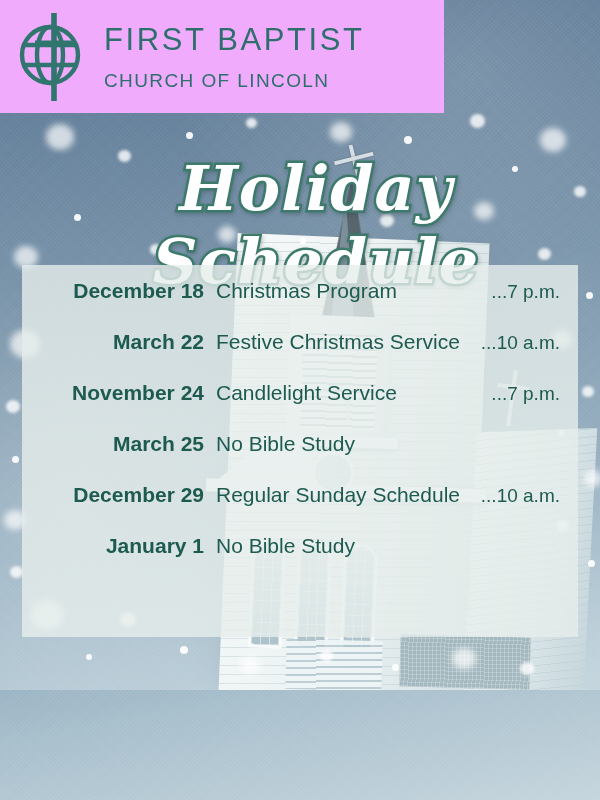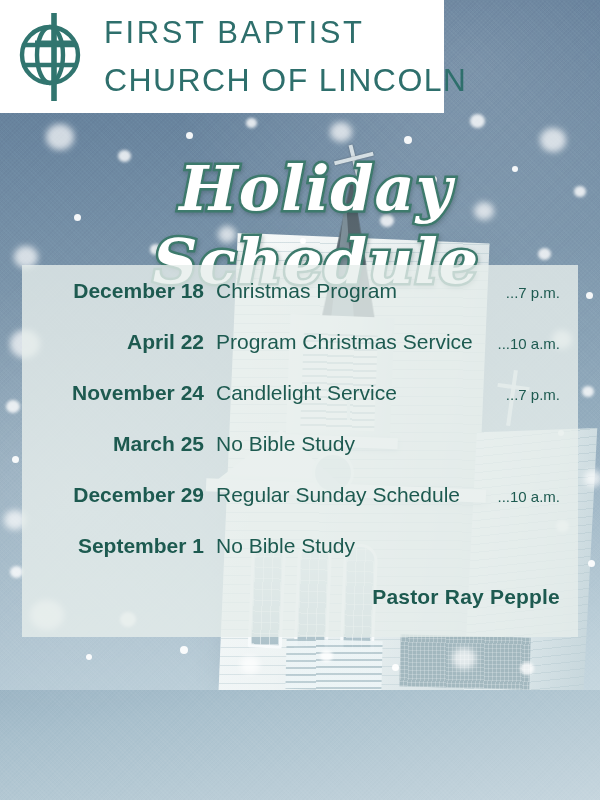--- a/index.html
+++ b/index.html
@@ -211,36 +211,36 @@
     background: rgba(255,255,255,0.92);
     filter: blur(0.6px);
   }
   .snow span.blurry { filter: blur(3.4px); background: rgba(255,255,255,0.7); }
   .snow span.soft   { filter: blur(1.8px); background: rgba(255,255,255,0.8); }
 
   
   .logo-box {
     position: absolute; left: 0; top: 0;
     width: 444px; height: 113px;
-    background: #ffffff;
+    background: #f0abfc;
     display: flex; align-items: center;
     padding-left: 14px;
   }
   .logo-mark { width: 78px; height: 92px; flex: 0 0 78px; }
   .logo-text {
     margin-left: 12px;
     color: #2e6f6c;
     line-height: 1.0;
   }
   .logo-line1 {
     font-size: 31px; letter-spacing: 2.6px; font-weight: 400;
     white-space: nowrap;
   }
   .logo-line2 {
-    font-size: 32px; letter-spacing: 1.4px; font-weight: 400;
+    font-size: 19px; letter-spacing: 1.4px; font-weight: 400;
     margin-top: 16px; white-space: nowrap;
   }
 
   
   .title {
     position: absolute; left: 16px; top: 152px;
     width: 600px; text-align: center;
     font-family: "DejaVu Serif", serif;
     font-style: italic; font-weight: bold;
     font-size: 62px;
@@ -277,21 +277,21 @@
   .r-desc {
     flex: 1 1 auto;
     padding-left: 12px;
     font-size: 21px; font-weight: normal;
     white-space: nowrap;
   }
   .r-desc.strong { font-weight: normal; }
   .r-time {
     flex: 0 0 auto;
     text-align: right;
-    font-size: 15px; font-weight: normal;
+    font-size: 19px; font-weight: normal;
     white-space: nowrap;
     min-width: 86px;
   }
   .pastor {
     position: absolute; right: 18px; bottom: 28px;
     font-size: 21px; font-weight: bold; color: #1d5a50;
     letter-spacing: 0.2px;
   }
 
   
@@ -426,42 +426,41 @@
   <div class="title">Holiday  Schedule</div>
 
   <div class="panel">
     <div class="rows" id="schedule-rows">
         <div class="row">
           <div class="r-date">December 18</div>
           <div class="r-desc">Christmas Program</div>
           <div class="r-time">...7 p.m.</div>
         </div>
         <div class="row">
-          <div class="r-date">April 22</div>
-          <div class="r-desc">Program Christmas Service</div>
+          <div class="r-date">March 22</div>
+          <div class="r-desc">Festive Christmas Service</div>
           <div class="r-time">...10 a.m.</div>
         </div>
         <div class="row">
           <div class="r-date">November 24</div>
           <div class="r-desc">Candlelight Service</div>
           <div class="r-time">...7 p.m.</div>
         </div>
         <div class="row">
           <div class="r-date">March 25</div>
           <div class="r-desc">No Bible Study</div>
           <div class="r-time"></div>
         </div>
         <div class="row">
           <div class="r-date">December 29</div>
           <div class="r-desc strong">Regular Sunday Schedule</div>
           <div class="r-time">...10 a.m.</div>
         </div>
         <div class="row">
-          <div class="r-date">September 1</div>
+          <div class="r-date">January 1</div>
           <div class="r-desc">No Bible Study</div>
           <div class="r-time"></div>
         </div>
       </div>
-    <div class="pastor">Pastor Ray Pepple</div>
   </div>
 
 
 </div>
 
 </body></html>

